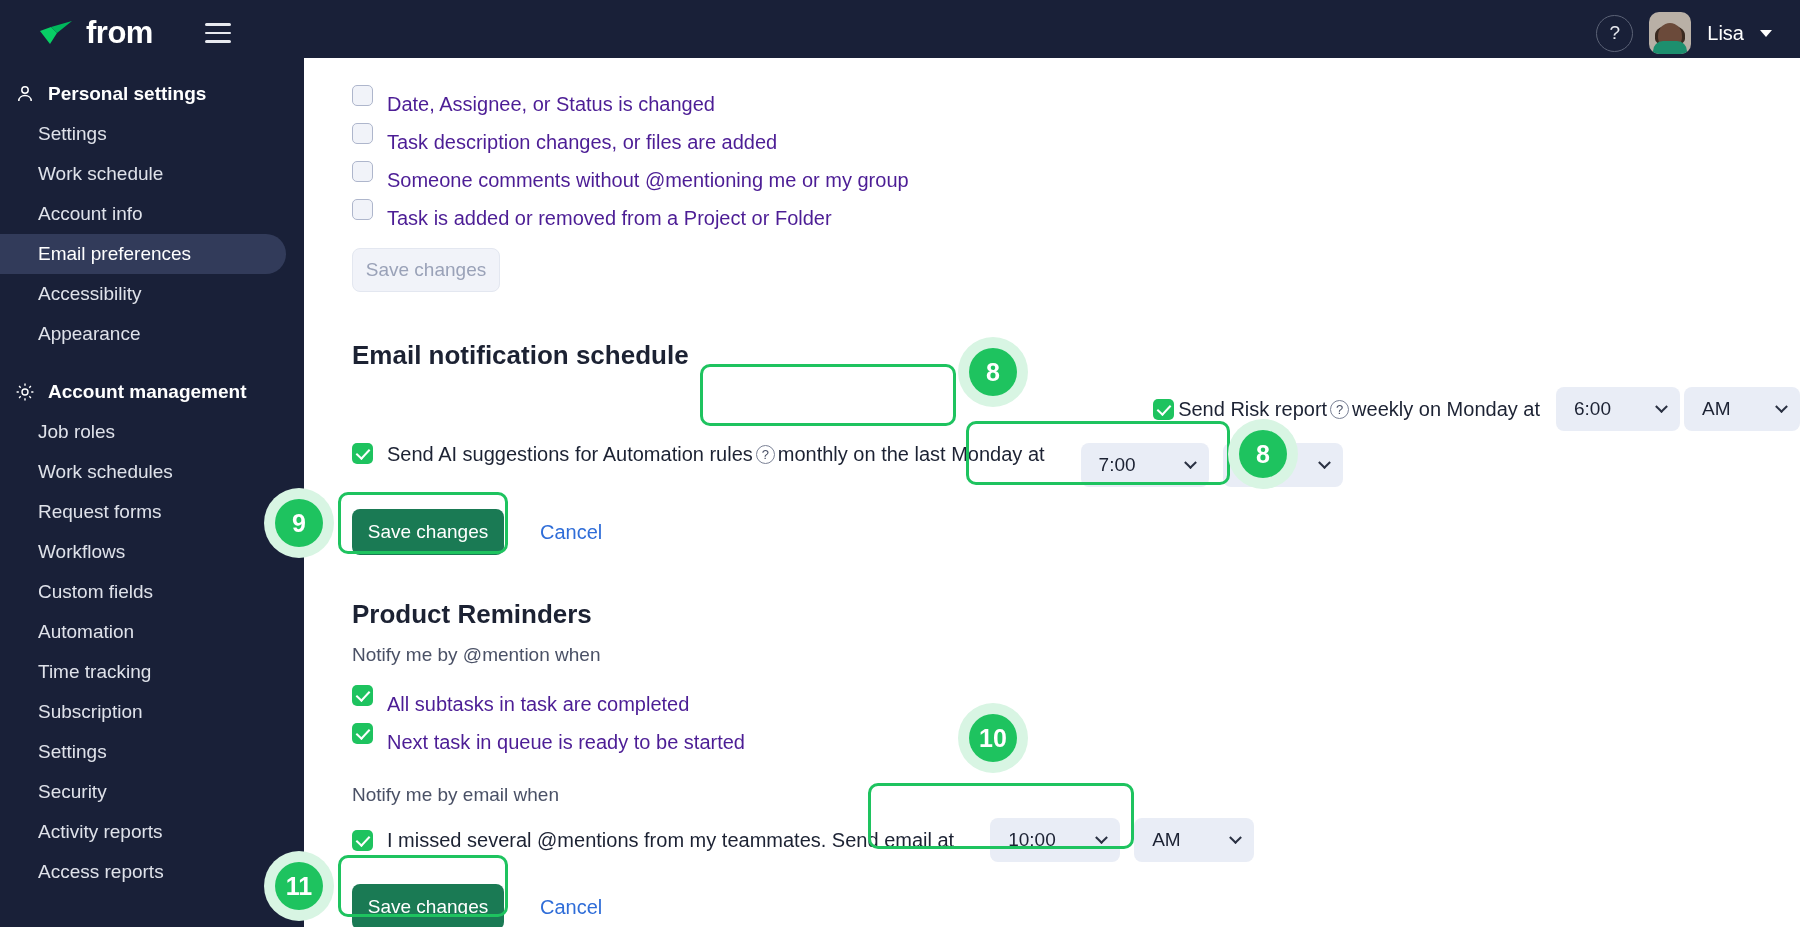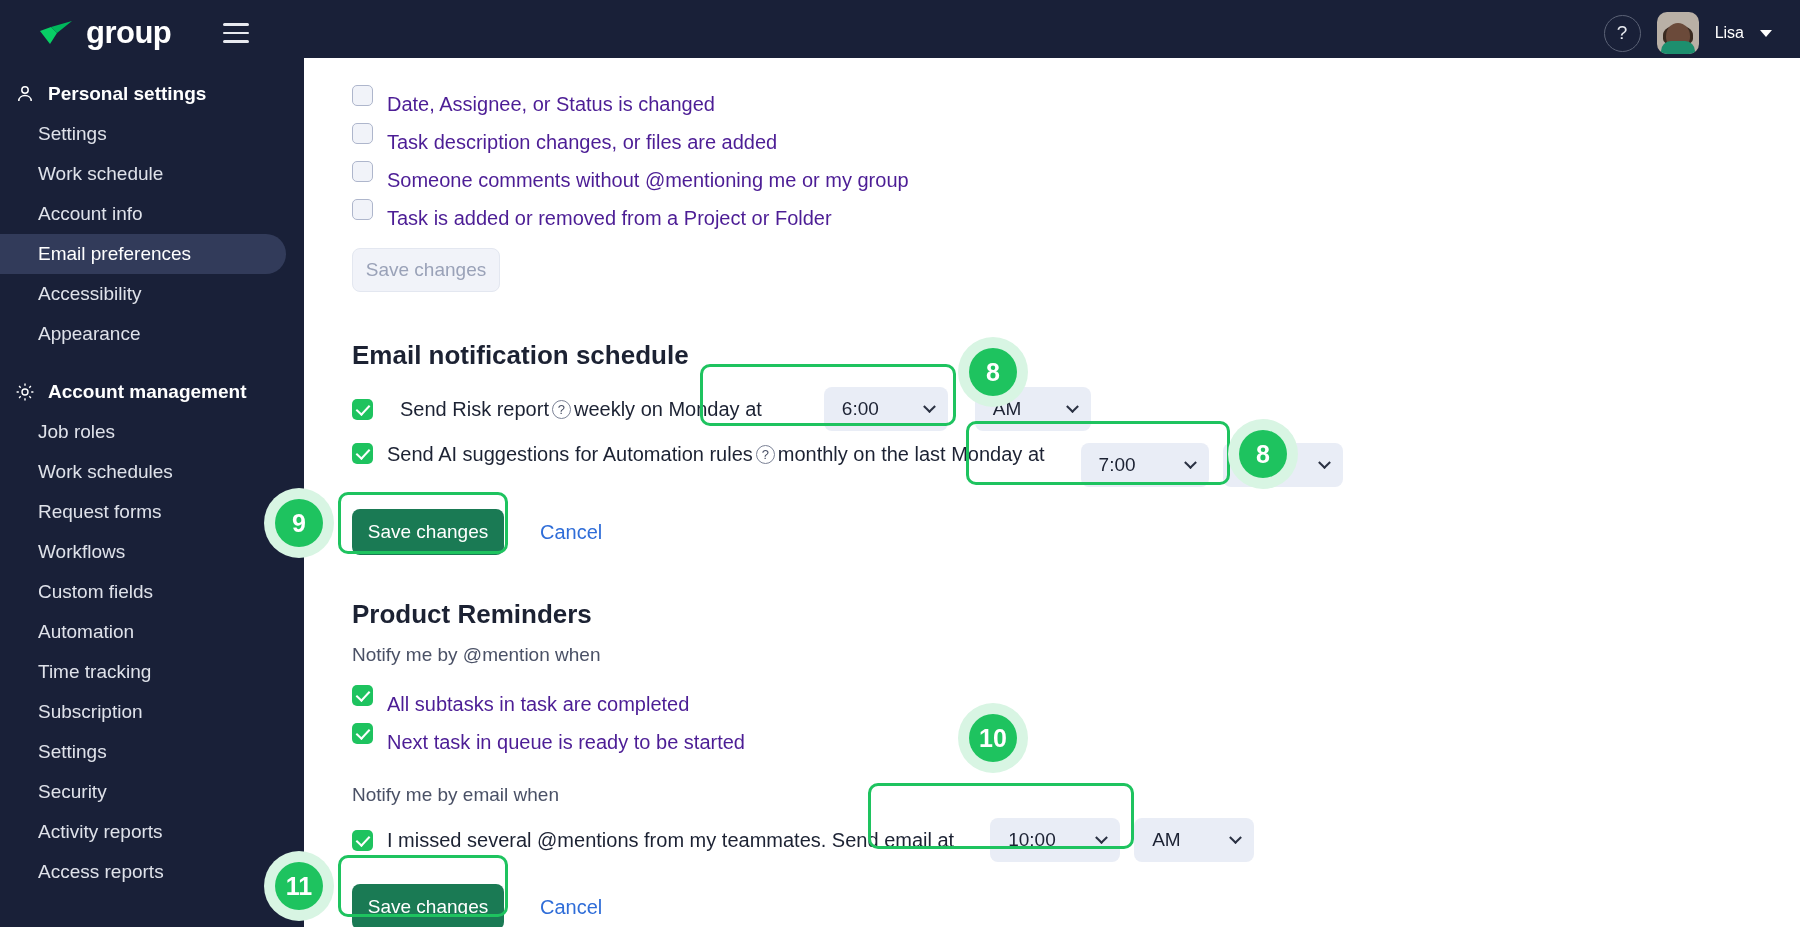--- a/index.html
+++ b/index.html
@@ -27,21 +27,21 @@
     display: flex; align-items: center; justify-content: center; color: #e8eaf0;
     font-size: 19px; cursor: pointer; }
   .avatar { width: 42px; height: 42px; border-radius: 10px; overflow: hidden;
     background: #b9b0a6; position: relative; }
   .avatar .face { position:absolute; left:50%; top:56%; transform:translate(-50%,-50%);
     width: 24px; height: 26px; background:#6b4a3a; border-radius: 50% 50% 46% 46%; }
   .avatar .hair { position:absolute; left:50%; top:30%; transform:translateX(-50%);
     width: 30px; height: 20px; background:#3a2a20; border-radius: 50% 50% 30% 30%; }
   .avatar .body { position:absolute; bottom:0; left:50%; transform:translateX(-50%);
     width: 34px; height: 13px; background:#1d8f6e; border-radius: 10px 10px 0 0; }
-  .user-name { color: #ffffff; font-size: 16px; }
+  .user-name { color: #ffffff; font-size: 20px; }
   .caret-down { width: 0; height: 0; border-left: 6px solid transparent;
     border-right: 6px solid transparent; border-top: 7px solid #ffffff; }
 
   
   .sidebar {
     position: absolute; top: 66px; left: 0; width: 304px; height: 861px;
     background: #192038; padding-top: 8px; overflow: hidden;
   }
   .nav-group-header {
     display: flex; align-items: center; gap: 12px;
@@ -126,21 +126,21 @@
 <div id="app">
 
   <div class="topbar">
     <div class="logo-wrap">
       <span class="logo-check">
         <svg width="38" height="26" viewBox="0 0 38 26">
           <path d="M2 11 L12 24 L19 13 L13 7 Z" fill="#08cf65"></path>
           <path d="M13 7 L19 13 L34 1 Z" fill="#00b85c"></path>
         </svg>
       </span>
-      <span class="logo-text">group</span>
+      <span class="logo-text">from</span>
     </div>
     <div class="hamburger">
       <span></span>
         <span></span>
         <span></span>
     </div>
     <div class="topbar-right">
       <div class="help-btn">?</div>
       <div class="avatar">
         <div class="hair"></div>
@@ -217,21 +217,21 @@
         <div class="cb-row">
           <span class="cb-empty"></span>
           <span class="lbl">Task is added or removed from a Project or Folder</span>
         </div>
       </div>
 
       <div class="btn-save-disabled">Save changes</div>
 
       <div style="margin-top:48px;" class="sec-title">Email notification schedule</div>
 
-      <div style="margin-top:16px; display:flex; align-items:center; gap:27px; height:44px;">
+      <div style="margin-top:16px; display:flex; align-items:center; gap:4px; height:44px;justify-content:flex-end;">
         <span class="cb-checked"></span>
         <span class="inline-txt">
           <span>Send Risk report</span>
           <span class="qmark">?</span>
           <span>weekly on Monday at</span>
         </span>
         <span style="display:inline-block;width:8px"></span>
         <div class="dd" style="width:124px">
           <span class="val">6:00</span>
           <span class="chev"></span>

